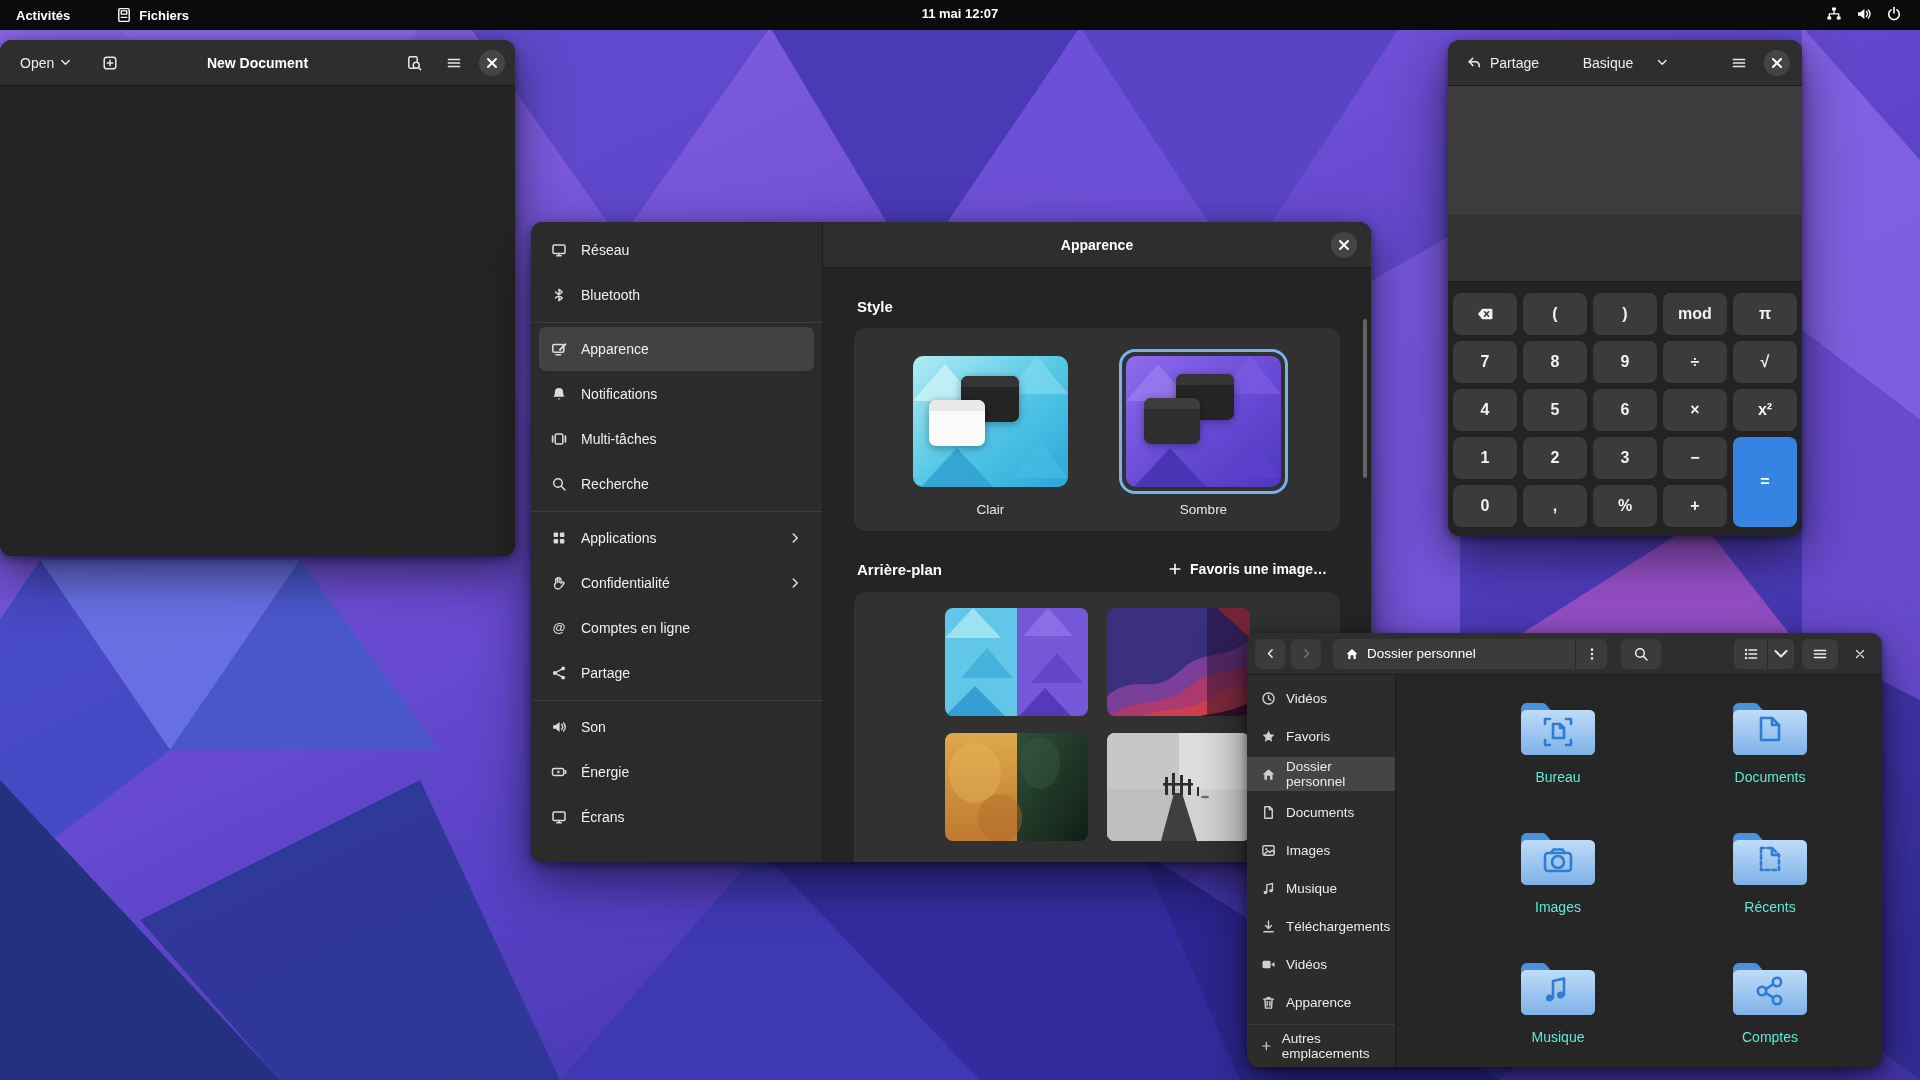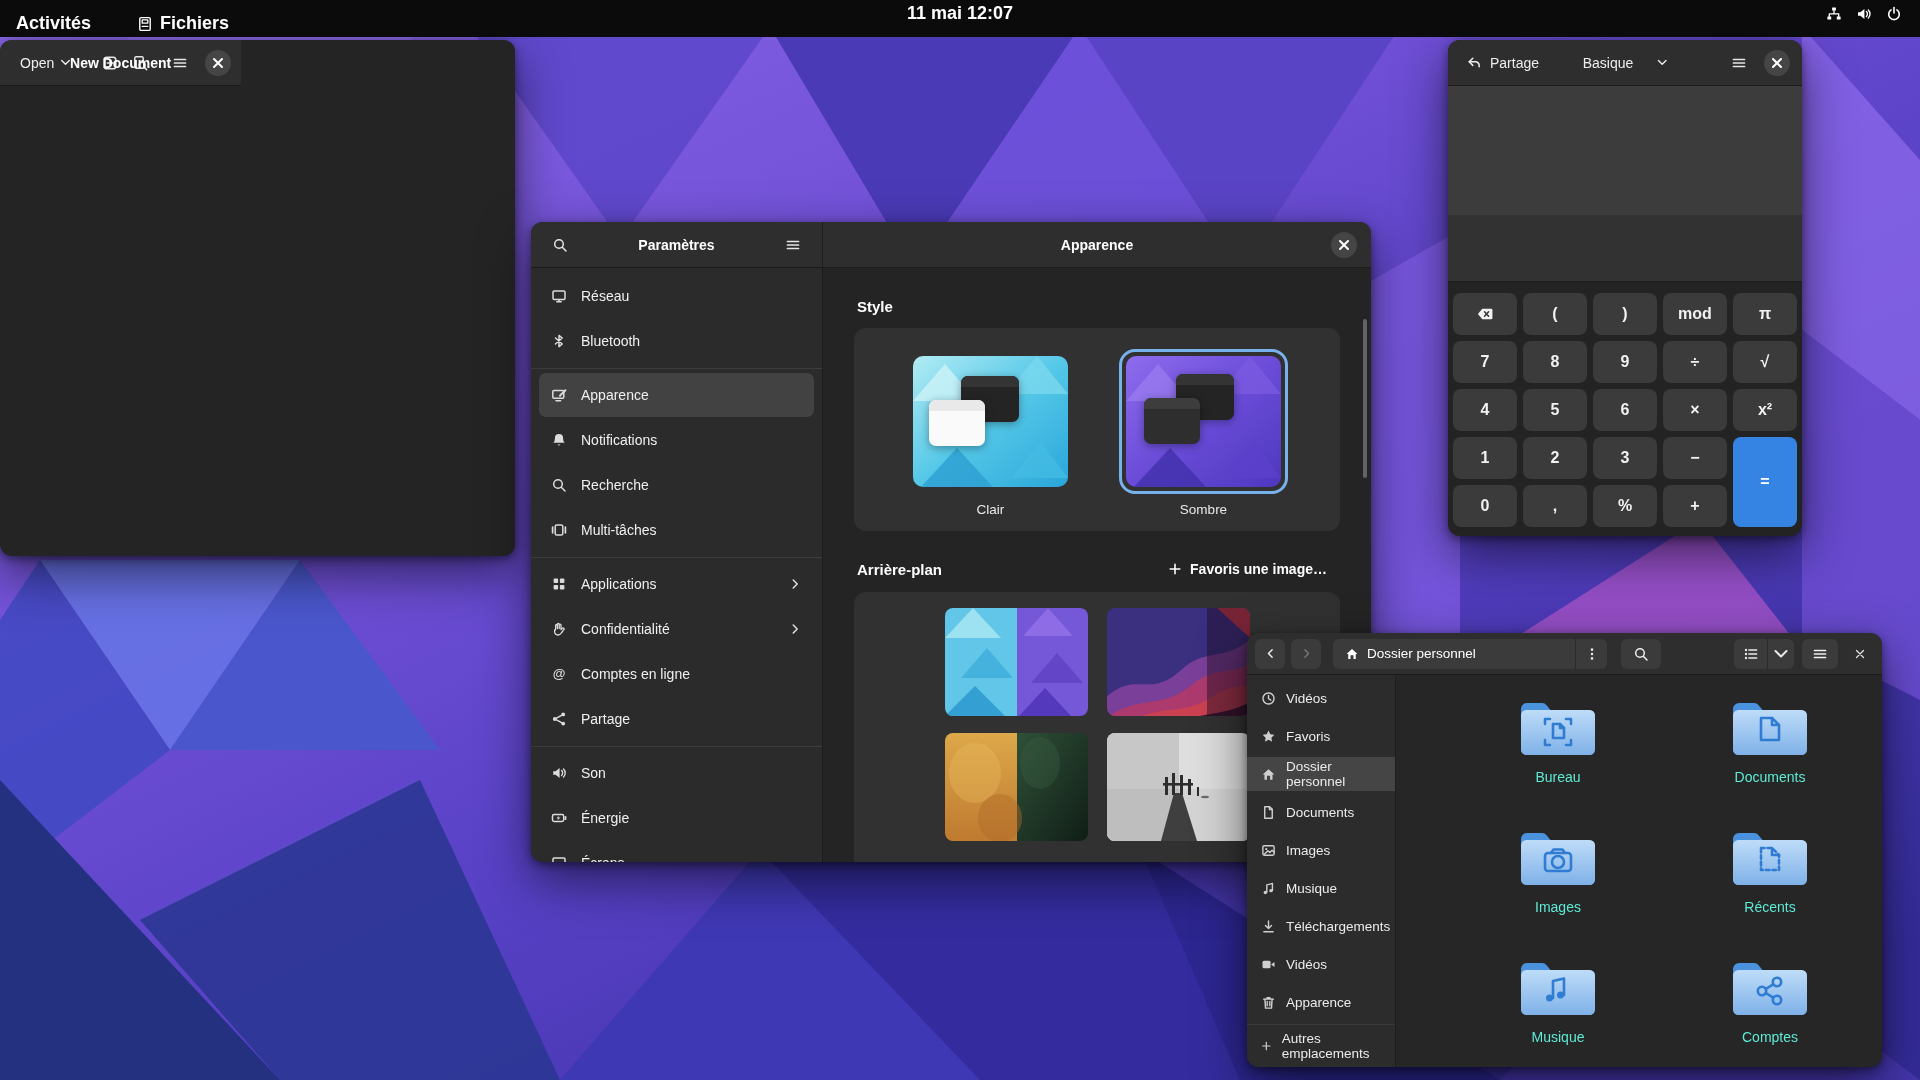--- a/index.html
+++ b/index.html
@@ -5,22 +5,22 @@
   *{margin:0;padding:0;box-sizing:border-box}
   html,body{width:1920px;height:1080px;overflow:hidden;background:#000}
   #screen{position:relative;width:1920px;height:1080px;overflow:hidden;
     font-family:"Liberation Sans","DejaVu Sans",sans-serif;color:#fff;-webkit-font-smoothing:antialiased}
   #wallpaper{position:absolute;inset:0;width:100%;height:100%;z-index:0}
 
   .ic{display:inline-block;vertical-align:middle;width:16px;height:16px;
       fill:none;stroke:currentColor;stroke-width:1.5;stroke-linecap:round;stroke-linejoin:round;flex:none}
 
   
-  #topbar{position:absolute;left:0;top:0;width:1920px;height:37px;background:#0b0b0b;z-index:60;
-    display:flex;align-items:flex-end;font-size:18px;font-weight:700;color:#fff}
+  #topbar{position:absolute;left:0;top:0;width:1920px;height:30px;background:#0b0b0b;z-index:60;
+    display:flex;align-items:center;font-size:13px;font-weight:700;color:#fff}
   .tb-btn{display:flex;align-items:center;gap:7px;height:27px;padding:0 10px;background:transparent;border:0;color:#fff;
     font:inherit;cursor:default}
   #tb-activities{margin-left:6px}
   #tb-appmenu{margin-left:26px}
   #tb-clock{position:absolute;left:50%;transform:translateX(-50%);top:0}
   .tb-status{position:absolute;right:8px;top:0;height:27px;display:flex;align-items:center;gap:14px;padding:0 10px}
   .tb-status .ic{width:15px;height:15px}
 
   
   .window{position:absolute;border-radius:12px;overflow:hidden;
@@ -28,21 +28,21 @@
   .headerbar{height:46px;background:#2e2e2e;border-bottom:1px solid #1b1b1b;
     display:flex;align-items:center;position:relative;flex:none}
   .hb-title{position:absolute;left:50%;transform:translateX(-50%);font-weight:700;font-size:14px;color:#fff;white-space:nowrap}
   .hb-flat{display:flex;align-items:center;gap:6px;background:transparent;border:0;color:#eee;font:inherit;font-size:14px;cursor:default;padding:4px 6px;border-radius:6px}
   .hb-iconbtn{width:30px;height:30px;border:0;background:transparent;color:#e6e6e6;border-radius:6px;display:flex;align-items:center;justify-content:center;cursor:default}
   .circle-btn{width:26px;height:26px;border-radius:50%;background:#454545;border:0;color:#fff;
     display:flex;align-items:center;justify-content:center;cursor:default;flex:none}
   .circle-btn .ic{width:12px;height:12px;stroke-width:2}
 
   
-  #editor-window{left:0;top:40px;width:515px;height:516px;background:#242424;z-index:10;display:flex;flex-direction:row}
+  #editor-window{left:0;top:40px;width:515px;height:516px;background:#242424;z-index:10;display:flex;flex-direction:column}
   #editor-window .headerbar{padding:0 10px}
   #editor-open{margin-left:4px}
   #editor-newtab{margin-left:18px}
   .editor-right{margin-left:auto;display:flex;align-items:center;gap:10px}
   .editor-body{flex:1;background:#242424}
 
   
   #settings-window{left:531px;top:222px;width:840px;height:640px;z-index:20;display:flex;background:#242424}
   .s-sidebar{width:292px;flex:none;background:#2b2b2b;border-right:1px solid #1c1c1c;display:flex;flex-direction:column}
   .s-sidebar .headerbar{background:#2e2e2e;padding:0 14px;justify-content:space-between}
@@ -245,38 +245,20 @@
               </svg>
             </span>
         </button>
       </div>
     </div>
     <div class="editor-body"></div>
   </div>
 
   <div class="window" id="settings-window">
     <div class="s-sidebar">
-      <div class="headerbar">
-        <button class="hb-iconbtn">
-          <span class="icx" style="display: inline-flex; width: 16px; height: 16px;">
-              <svg class="ic" style="width: 100%; height: 100%;" viewBox="0 0 16 16" aria-hidden="true">
-                <circle cx="7" cy="7" r="4.3"></circle>
-                <path d="M10.3 10.3 L14 14"></path>
-              </svg>
-            </span>
-        </button>
-        <div class="hb-title">Paramètres</div>
-        <button class="hb-iconbtn">
-          <span class="icx" style="display: inline-flex; width: 16px; height: 16px;">
-              <svg class="ic" style="width: 100%; height: 100%;" viewBox="0 0 16 16" aria-hidden="true">
-                <path d="M2.5 4.5h11M2.5 8h11M2.5 11.5h11" stroke-width="1.7"></path>
-              </svg>
-            </span>
-        </button>
-      </div>
       <div class="s-nav">
           <div class="snav-row">
             <span style="display:inline-flex">
               <svg class="ic" style="width:16px;height:16px" viewBox="0 0 16 16" aria-hidden="true">
                 <rect x="2" y="3" width="12" height="8.4" rx="1.2"></rect>
                 <path d="M5.8 13.8h4.4M8 11.4v2.4"></path>
               </svg>
             </span>
             <span>Réseau</span>
           </div>
@@ -305,34 +287,34 @@
               <svg class="ic" style="width:16px;height:16px" viewBox="0 0 16 16" aria-hidden="true">
                 <path d="M8 2a4.1 4.1 0 0 1 4.1 4.1c0 3 .8 4 1.5 4.7H2.4c.7-.7 1.5-1.7 1.5-4.7A4.1 4.1 0 0 1 8 2Z" fill="currentColor" stroke="none"></path>
                 <path d="M6.6 12.6a1.5 1.5 0 0 0 2.8 0Z" fill="currentColor" stroke="none"></path>
               </svg>
             </span>
             <span>Notifications</span>
           </div>
           <div class="snav-row">
             <span style="display:inline-flex">
               <svg class="ic" style="width:16px;height:16px" viewBox="0 0 16 16" aria-hidden="true">
+                <rect x="4.2" y="3" width="7.6" height="10" rx="1.6"></rect>
+                <path d="M1.6 5.2v5.6M14.4 5.2v5.6" stroke-width="1.7"></path>
+              </svg>
+            </span>
+            <span>Multi-tâches</span>
+          </div>
+          <div class="snav-row">
+            <span style="display:inline-flex">
+              <svg class="ic" style="width:16px;height:16px" viewBox="0 0 16 16" aria-hidden="true">
                 <circle cx="7" cy="7" r="4.3"></circle>
                 <path d="M10.3 10.3 L14 14"></path>
               </svg>
             </span>
             <span>Recherche</span>
-          </div>
-          <div class="snav-row">
-            <span style="display:inline-flex">
-              <svg class="ic" style="width:16px;height:16px" viewBox="0 0 16 16" aria-hidden="true">
-                <rect x="4.2" y="3" width="7.6" height="10" rx="1.6"></rect>
-                <path d="M1.6 5.2v5.6M14.4 5.2v5.6" stroke-width="1.7"></path>
-              </svg>
-            </span>
-            <span>Multi-tâches</span>
           </div>
           <div class="snav-sep"></div>
           <div class="snav-row">
             <span style="display:inline-flex">
               <svg class="ic" style="width:16px;height:16px" viewBox="0 0 16 16" aria-hidden="true">
                 <g fill="currentColor" stroke="none">
                   <rect x="2.6" y="2.6" width="4.5" height="4.5" rx="1"></rect>
                   <rect x="8.9" y="2.6" width="4.5" height="4.5" rx="1"></rect>
                   <rect x="2.6" y="8.9" width="4.5" height="4.5" rx="1"></rect>
                   <rect x="8.9" y="8.9" width="4.5" height="4.5" rx="1"></rect>

